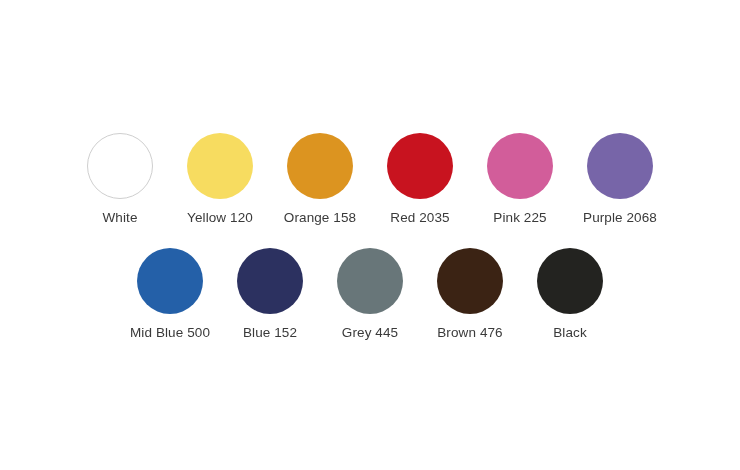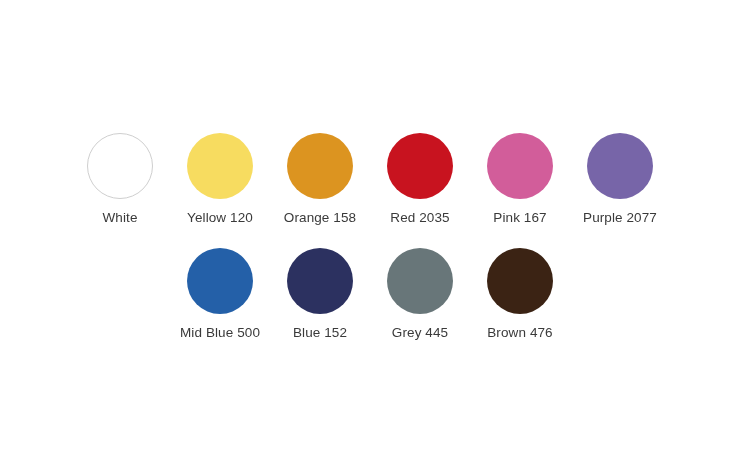--- a/index.html
+++ b/index.html
@@ -88,39 +88,43 @@
         <div class="swatch-cell">
           <div class="swatch-dot" style="background: rgb(220, 148, 32);"></div>
           <div class="swatch-label">Orange 158</div>
         </div>
         <div class="swatch-cell">
           <div class="swatch-dot" style="background: rgb(200, 19, 31);"></div>
           <div class="swatch-label">Red 2035</div>
         </div>
         <div class="swatch-cell">
           <div class="swatch-dot" style="background: rgb(210, 93, 154);"></div>
-          <div class="swatch-label">Pink 167</div>
+          <div class="swatch-label">Pink 225</div>
         </div>
         <div class="swatch-cell">
           <div class="swatch-dot" style="background: rgb(119, 101, 168);"></div>
-          <div class="swatch-label">Purple 2077</div>
+          <div class="swatch-label">Purple 2068</div>
         </div>
       </div>
       <div class="swatch-row">
         <div class="swatch-cell">
           <div class="swatch-dot" style="background: rgb(36, 96, 168);"></div>
           <div class="swatch-label">Mid Blue 500</div>
         </div>
         <div class="swatch-cell">
           <div class="swatch-dot" style="background: rgb(44, 49, 96);"></div>
           <div class="swatch-label">Blue 152</div>
         </div>
         <div class="swatch-cell">
           <div class="swatch-dot" style="background: rgb(104, 118, 121);"></div>
           <div class="swatch-label">Grey 445</div>
         </div>
         <div class="swatch-cell">
           <div class="swatch-dot" style="background: rgb(59, 35, 20);"></div>
           <div class="swatch-label">Brown 476</div>
         </div>
+        <div class="swatch-cell">
+          <div class="swatch-dot" style="background: rgb(35, 35, 32);"></div>
+          <div class="swatch-label">Black</div>
+        </div>
       </div>
     </div>
 </div>
 
 </body></html>

